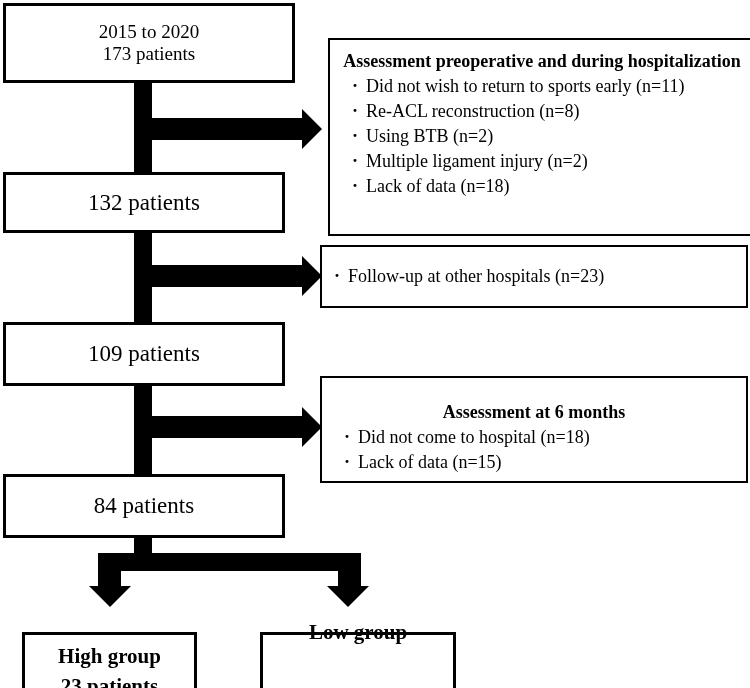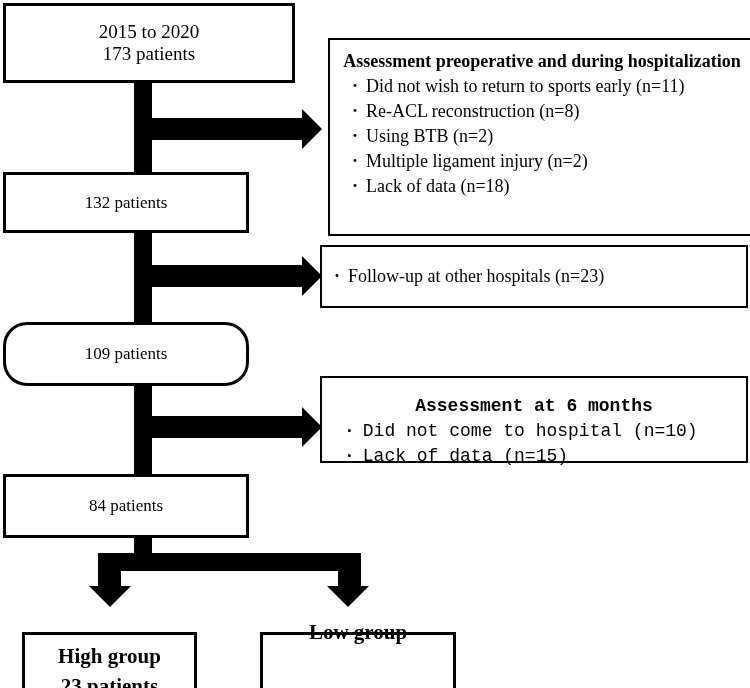--- a/index.html
+++ b/index.html
@@ -29,22 +29,22 @@
     flex-direction: column;
     justify-content: center;
     align-items: center;
     text-align: center;
   }
   .enroll-box {
     left: 3px; top: 3px; width: 292px; height: 80px;
     font-size: 19px; line-height: 22px; white-space: nowrap;
   }
   .cohort-box {
-    left: 3px; width: 246px;
-    font-size: 17px;
+    left: 3px; width: 282px;
+    font-size: 23px;
   }
   .excl-box {
     left: 320px; width: 428px;
     border-width: 2px;
     font-size: 18px; line-height: 25px;
   }
   .excl-title {
     font-weight: bold;
     text-align: center;
   }
@@ -113,21 +113,21 @@
 
   <div class="box enroll-box center-col">
     <div>2015 to 2020</div>
     <div>173 patients</div>
   </div>
 
   <div class="box cohort-box center-col" style="top:172px; height:61px;">
     <div>132 patients</div>
   </div>
 
-  <div class="box cohort-box center-col" style="top:322px; height:64px;border-radius:24px;">
+  <div class="box cohort-box center-col" style="top:322px; height:64px;">
     <div>109 patients</div>
   </div>
 
   <div class="box cohort-box center-col" style="top:474px; height:64px;">
     <div>84 patients</div>
   </div>
 
   <div class="box excl-box" style="top:38px; height:198px; padding:9px 10px 0 10px;margin-left:8px;">
     <div class="excl-title">Assessment preoperative and during hospitalization</div>
     <div class="bullet-line">
@@ -152,25 +152,25 @@
     </div>
   </div>
 
   <div class="box excl-box" style="top:245px; height:63px; display:flex; flex-direction:column; justify-content:center;">
     <div class="bullet-line">
       <span class="dot">·</span>
       <span>Follow-up at other hospitals (n=23)</span>
     </div>
   </div>
 
-  <div class="box excl-box" style="top:376px; height:87px; padding:16px 10px 0 10px;font-family:Liberation Mono, monospace;">
+  <div class="box excl-box" style="top:376px; height:107px; padding:22px 10px 0 10px;">
     <div class="excl-title">Assessment at 6 months</div>
     <div class="bullet-line">
       <span class="dot">·</span>
-      <span>Did not come to hospital (n=10)</span>
+      <span>Did not come to hospital (n=18)</span>
     </div>
     <div class="bullet-line">
       <span class="dot">·</span>
       <span>Lack of data (n=15)</span>
     </div>
   </div>
 
   <div class="box group-box center-col" style="left:22px; width:175px;">
     <div>High group</div>
     <div>23 patients</div>

